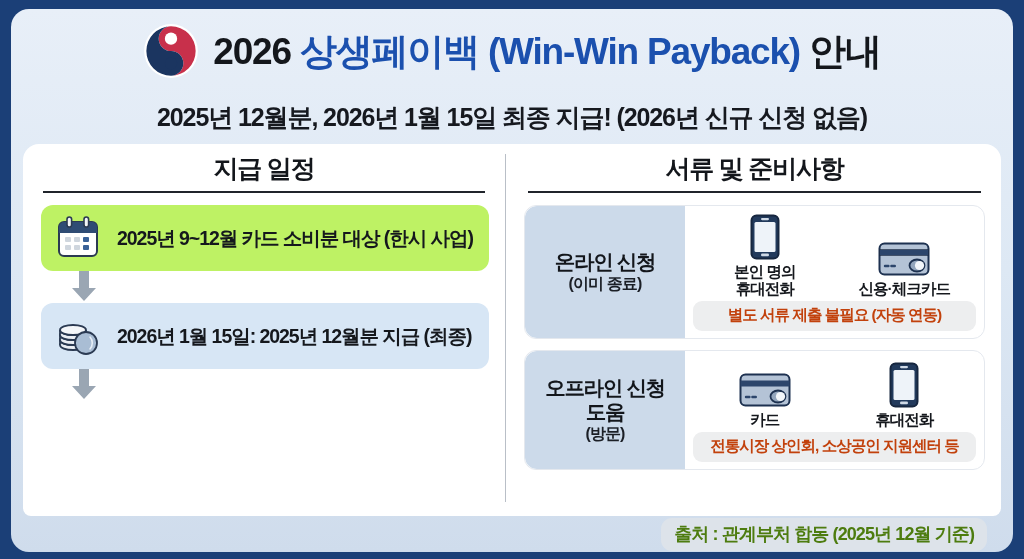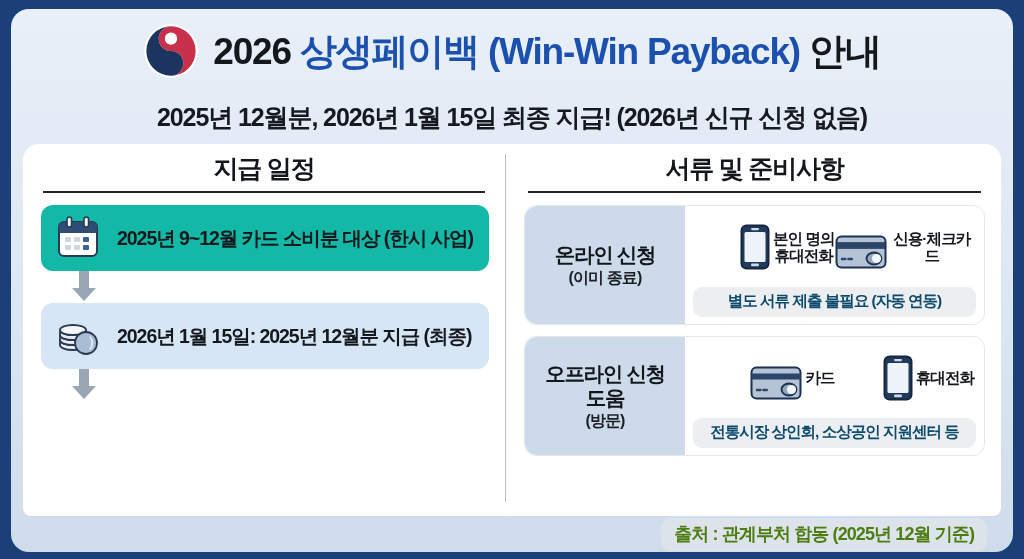--- a/index.html
+++ b/index.html
@@ -123,21 +123,21 @@
     padding-left: 2px;
   }
   .tl-row {
     position: relative;
     display: flex;
     align-items: center;
     gap: 12px;
     height: 66px;
     border-radius: 12px;
     padding: 0 12px 0 10px;
-    background: #14b8a6;
+    background: #bef264;
   }
   .tl-row.highlight { background: #d7e6f5; }
   .tl-icon {
     flex: 0 0 auto;
     width: 54px;
     height: 54px;
     display: flex;
     align-items: center;
     justify-content: center;
   }
@@ -216,21 +216,21 @@
   }
   .items {
     display: flex;
     align-items: flex-end;
     justify-content: space-around;
     flex: 1 1 auto;
     padding: 0 2px;
   }
   .item {
     display: flex;
-    flex-direction: row;
+    flex-direction: column;
     align-items: center;
     justify-content: flex-end;
     gap: 3px;
     flex: 1 1 0;
   }
   .item-ico {
     height: 46px;
     display: flex;
     align-items: flex-end;
     justify-content: center;
@@ -238,28 +238,28 @@
   .item-label {
     font-size: 15.5px;
     font-weight: 700;
     letter-spacing: -0.95px;
     color: #15181d;
     text-align: center;
     line-height: 1.12;
     white-space: pre-line;
   }
   .note {
-    margin-top: 17px;
+    margin-top: 3px;
     background: #edeeef;
     border-radius: 9px;
     text-align: center;
     font-size: 15.5px;
     font-weight: 700;
     letter-spacing: -1px;
-    color: #0c4a6e;
+    color: #c2410c;
     padding: 4px 6px 5px 6px;
     white-space: nowrap;
   }
 
   
   .footer {
     flex: 0 0 auto;
     height: 36px;
     display: flex;
     align-items: center;

